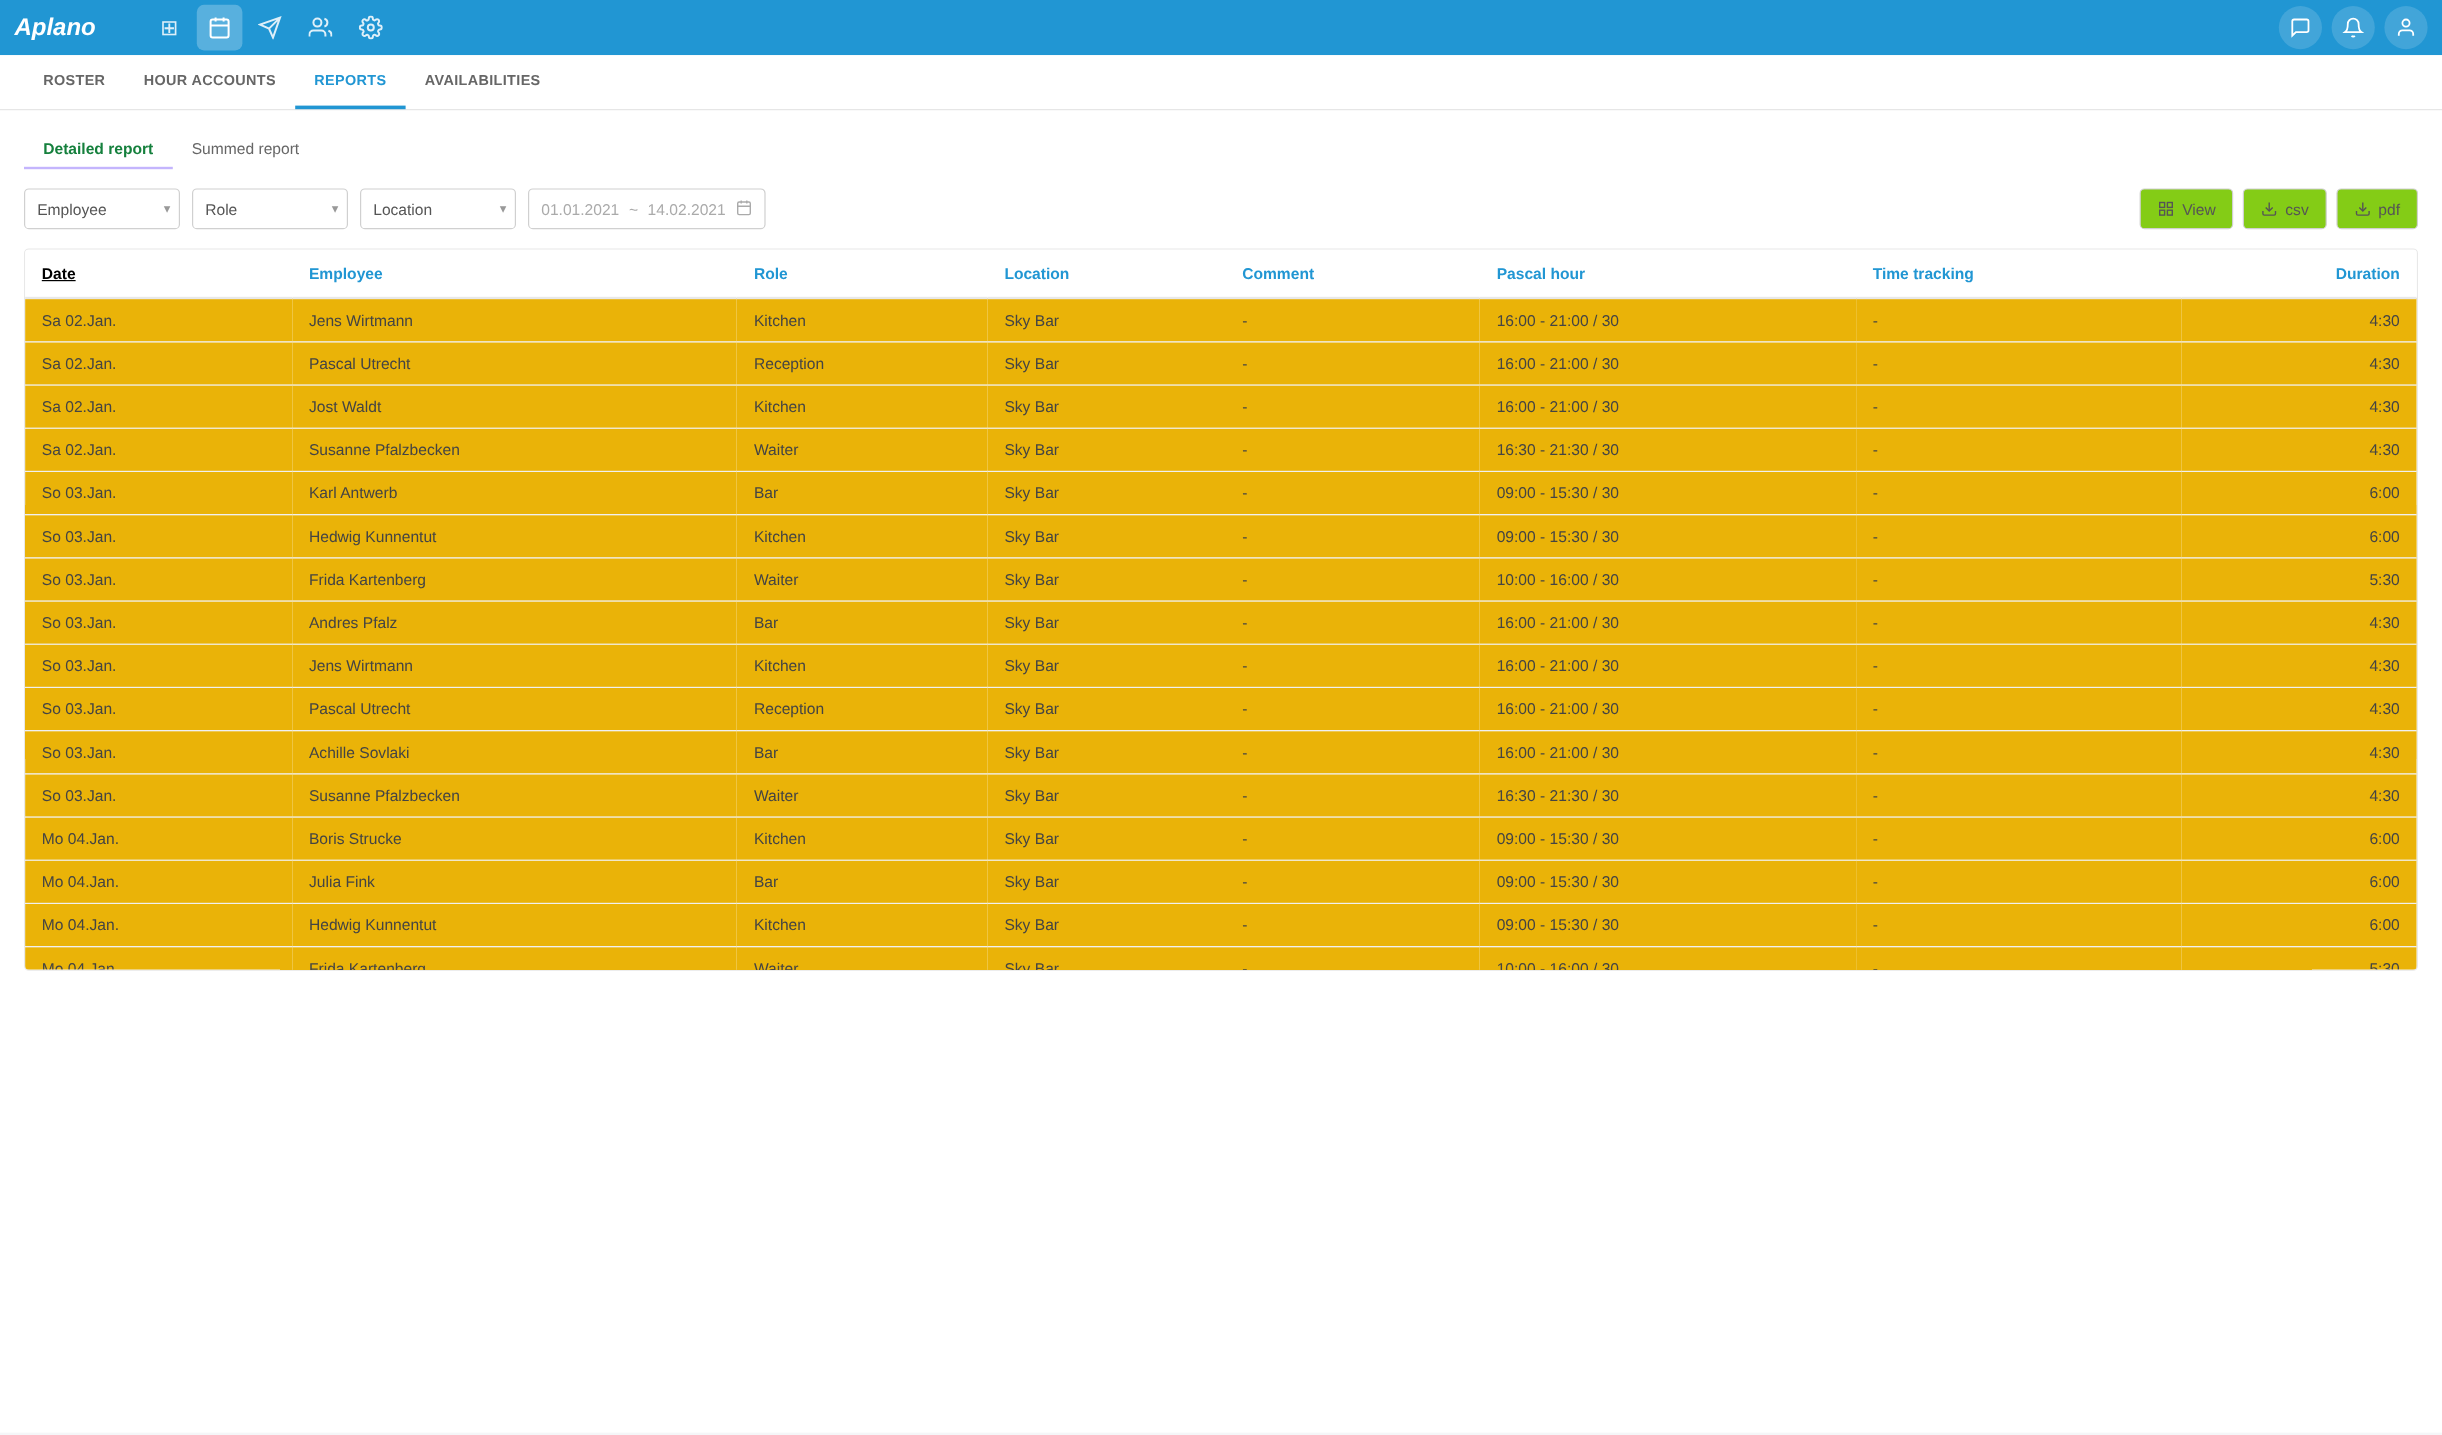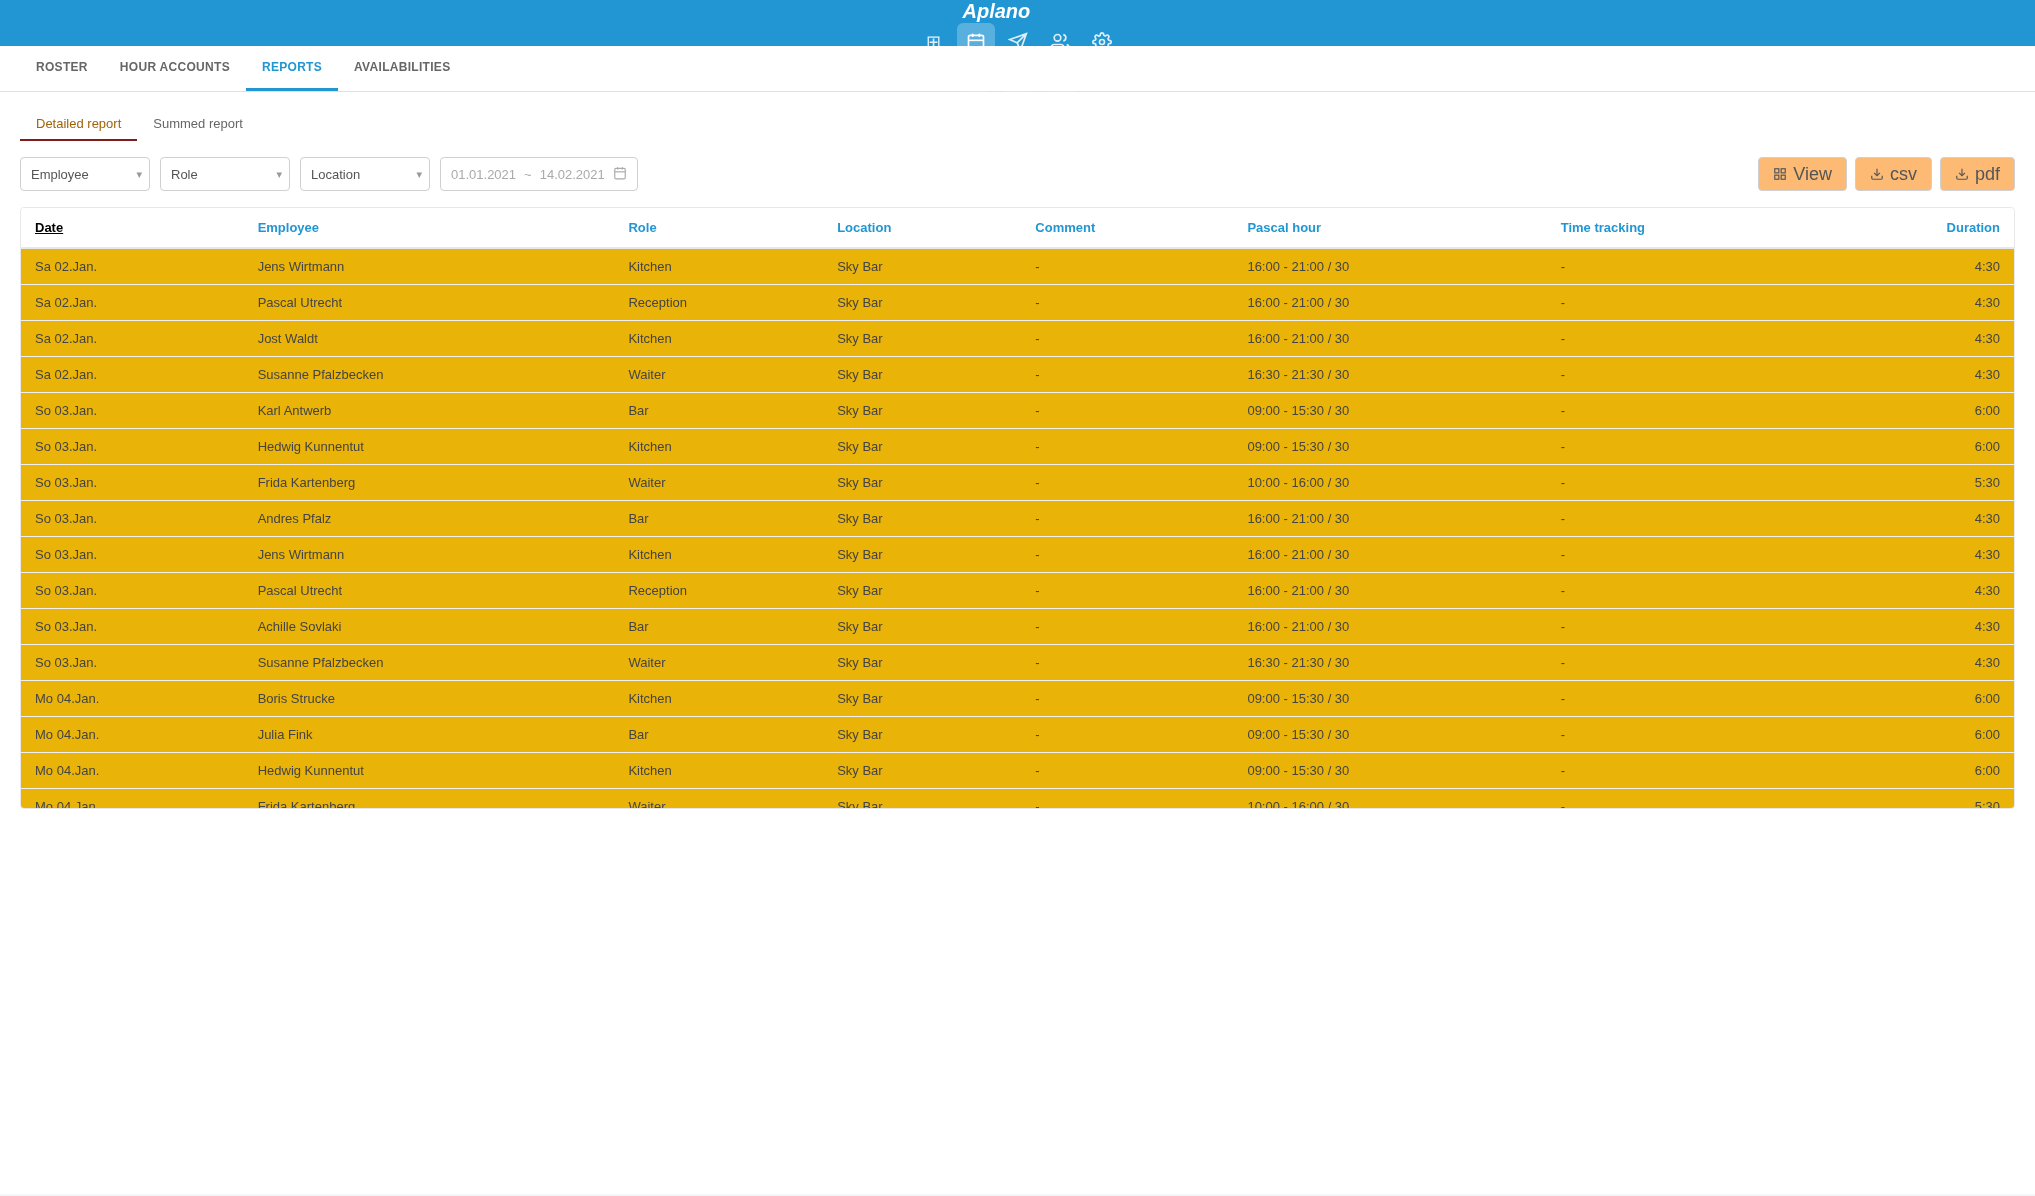--- a/index.html
+++ b/index.html
@@ -5,21 +5,20 @@
     * { box-sizing: border-box; margin: 0; padding: 0; }
     body { font-family: -apple-system, BlinkMacSystemFont, 'Segoe UI', Arial, sans-serif; font-size: 13px; background: #f5f6f8; color: #333; }
 
     
     .top-nav {
       background: #2196d3;
       display: flex;
       align-items: center;
       height: 46px;
       padding: 0 12px;
-      flex-direction: column;
     }
     .logo {
       color: white;
       font-size: 20px;
       font-style: italic;
       font-weight: 600;
       margin-right: 20px;
       min-width: 90px;
     }
     .nav-icons {
@@ -84,23 +83,23 @@
       margin-bottom: 16px;
     }
     .tab {
       padding: 8px 16px;
       font-size: 13px;
       cursor: pointer;
       color: #666;
       border-bottom: 2px solid transparent;
     }
     .tab.active {
-      color: #a16207;
-      border-bottom: 2px solid #7f1d1d;
-      font-weight: 400;
+      color: #15803d;
+      border-bottom: 2px solid #c4b5fd;
+      font-weight: 700;
     }
 
     
     .filters {
       display: flex;
       gap: 10px;
       margin-bottom: 16px;
       align-items: center;
     }
     .filter-select {
@@ -148,23 +147,23 @@
     .actions {
       margin-left: auto;
       display: flex;
       gap: 8px;
     }
     .action-btn {
       height: 34px;
       padding: 0 14px;
       border: 1px solid #d0d0d0;
       border-radius: 4px;
-      background: #fdba74;
+      background: #84cc16;
       cursor: pointer;
-      font-size: 18px;
+      font-size: 13px;
       color: #555;
       display: flex;
       align-items: center;
       gap: 6px;
     }
 
     
     .table-wrapper {
       border: 1px solid #e8e8e8;
       border-radius: 4px;

